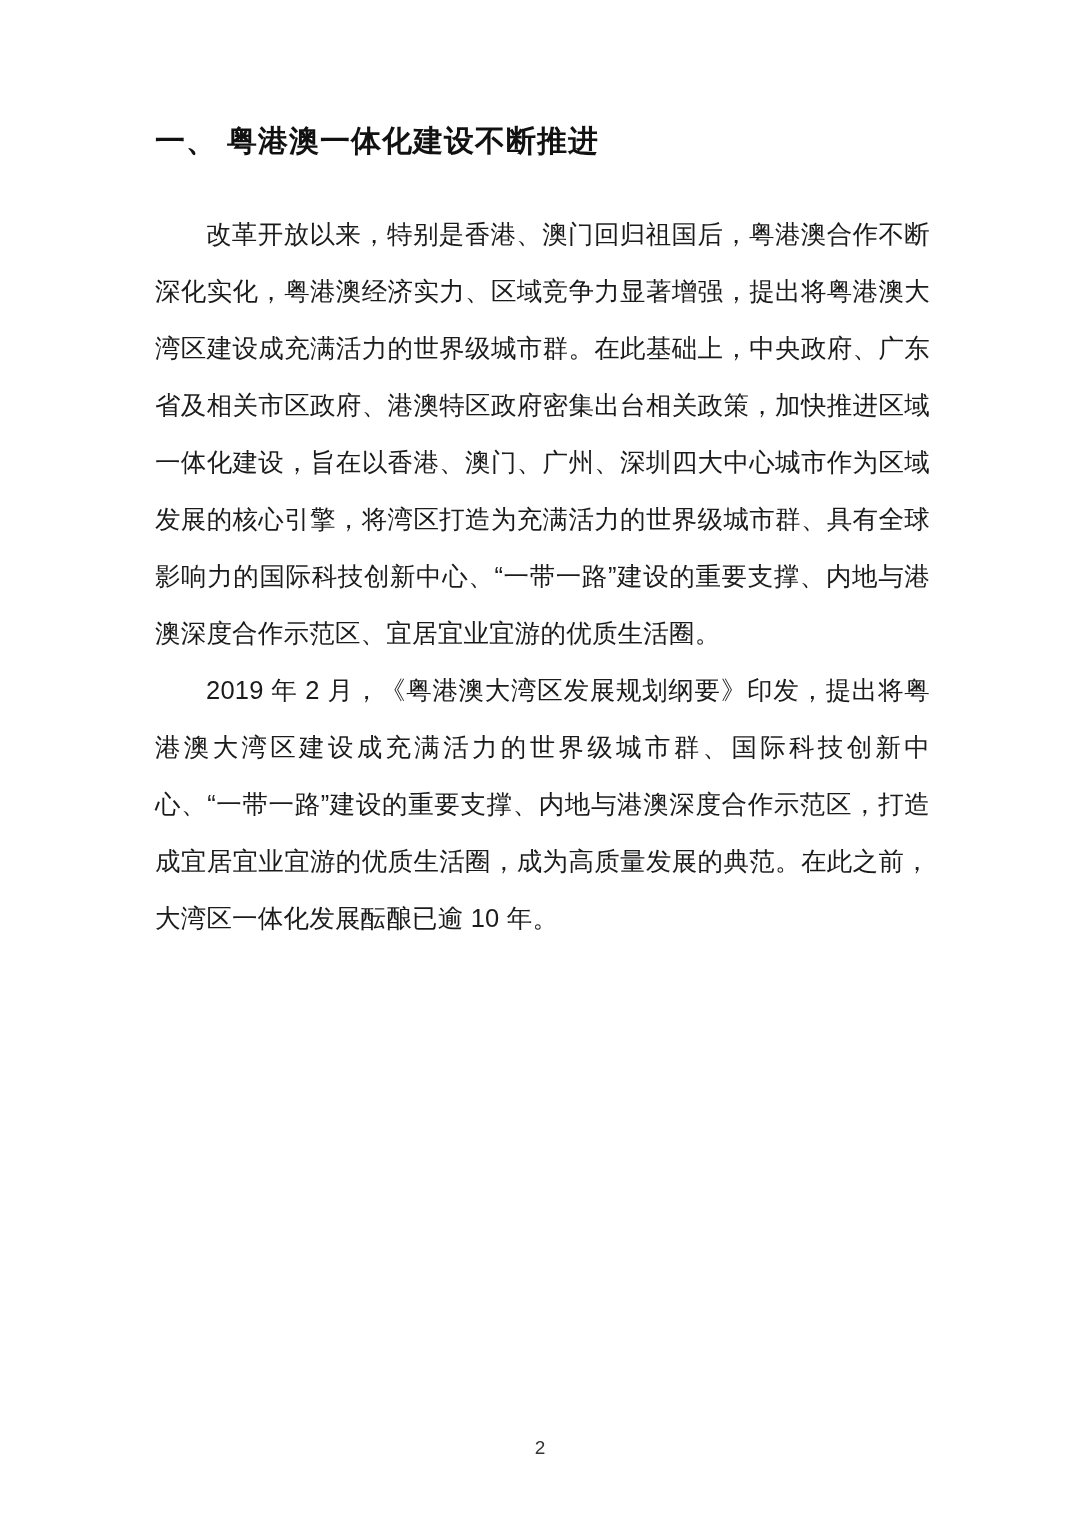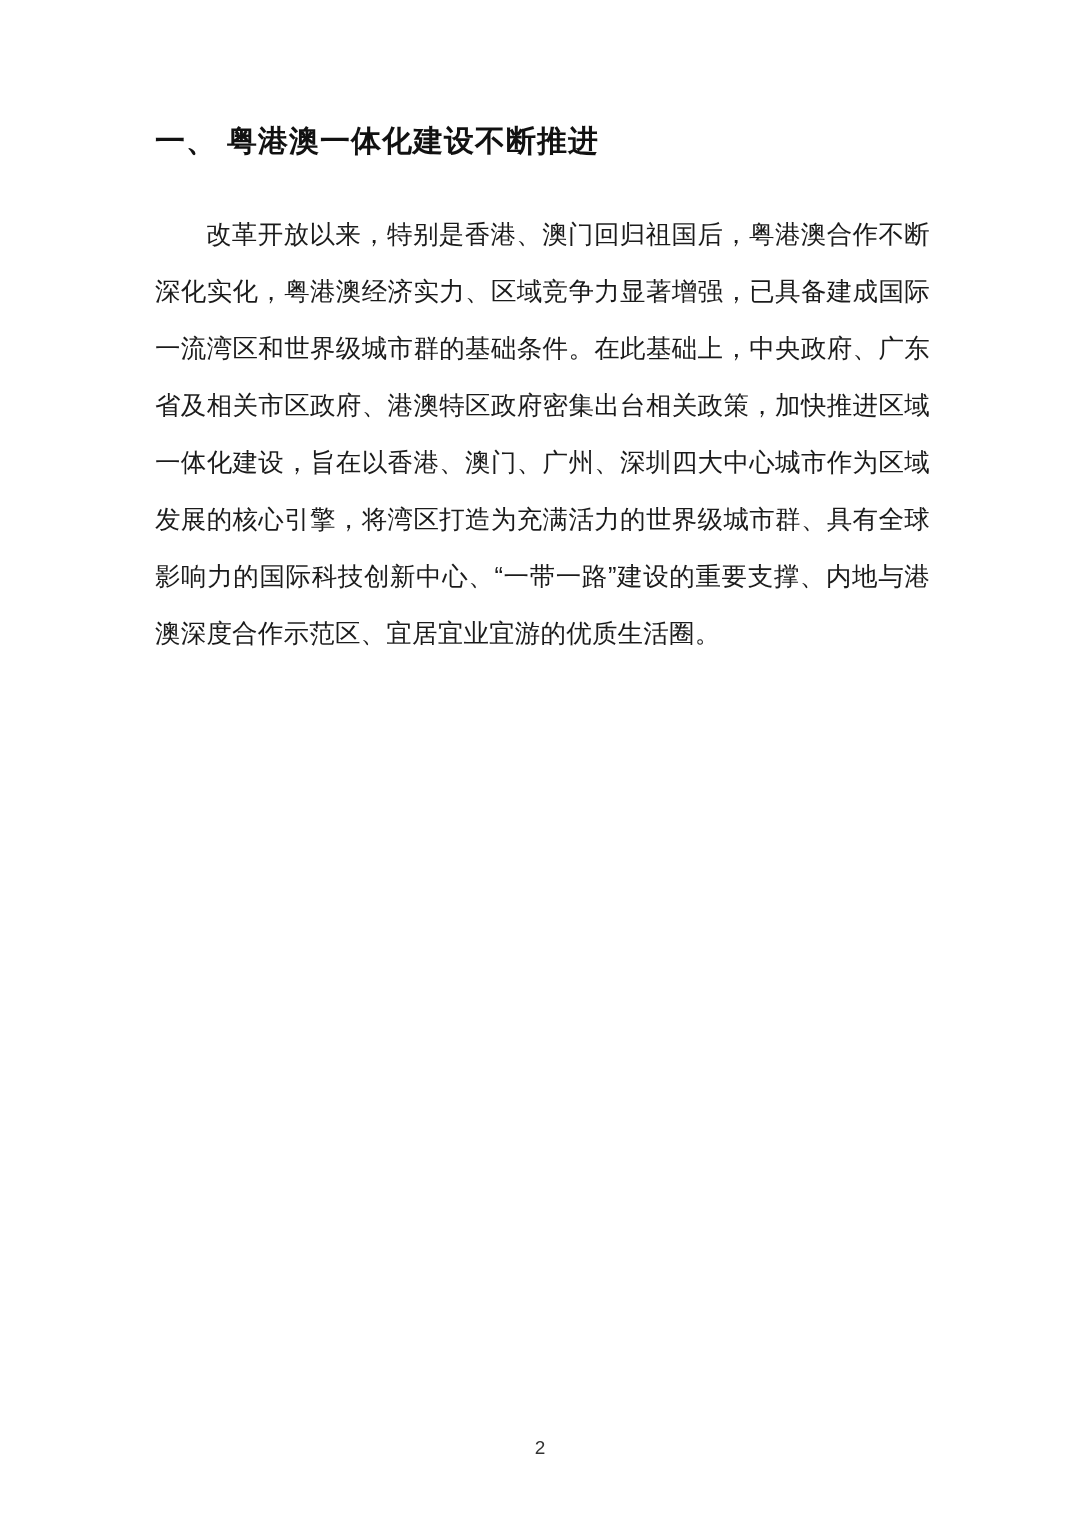--- a/index.html
+++ b/index.html
@@ -57,17 +57,18 @@
 </style>
 </head>
 <body>
 
 <div class="page">
 
   <h1 class="doc-heading">
     <span class="num">一、</span><span>粤港澳一体化建设不断推进</span>
   </h1>
 
-  <p class="para">改革开放以来，特别是香港、澳门回归祖国后，粤港澳合作不断深化实化，粤港澳经济实力、区域竞争力显著增强，已具备建成国际一流湾区和世界级城市群的基础条件。在此基础上，中央政府、广东省及相关市区政府、港澳特区政府密集出台相关政策，加快推进区域一体化建设，旨在以香港、澳门、广州、深圳四大中心城市作为区域发展的核心引擎，将湾区打造为充满活力的世界级城市群、具有全球影响力的国际科技创新中心、“一带一路”建设的重要支撑、内地与港澳深度合作示范区、宜居宜业宜游的优质生活圈。</p>
+  <p class="para">改革开放以来，特别是香港、澳门回归祖国后，粤港澳合作不断深化实化，粤港澳经济实力、区域竞争力显著增强，提出将粤港澳大湾区建设成充满活力的世界级城市群。在此基础上，中央政府、广东省及相关市区政府、港澳特区政府密集出台相关政策，加快推进区域一体化建设，旨在以香港、澳门、广州、深圳四大中心城市作为区域发展的核心引擎，将湾区打造为充满活力的世界级城市群、具有全球影响力的国际科技创新中心、“一带一路”建设的重要支撑、内地与港澳深度合作示范区、宜居宜业宜游的优质生活圈。</p>
+  <p class="para">2019 年 2 月，《粤港澳大湾区发展规划纲要》印发，提出将粤港澳大湾区建设成充满活力的世界级城市群、国际科技创新中心、“一带一路”建设的重要支撑、内地与港澳深度合作示范区，打造成宜居宜业宜游的优质生活圈，成为高质量发展的典范。在此之前，大湾区一体化发展酝酿已逾 10 年。</p>
 
 </div>
 
 <div class="page-number">2</div>
 
 </body></html>

